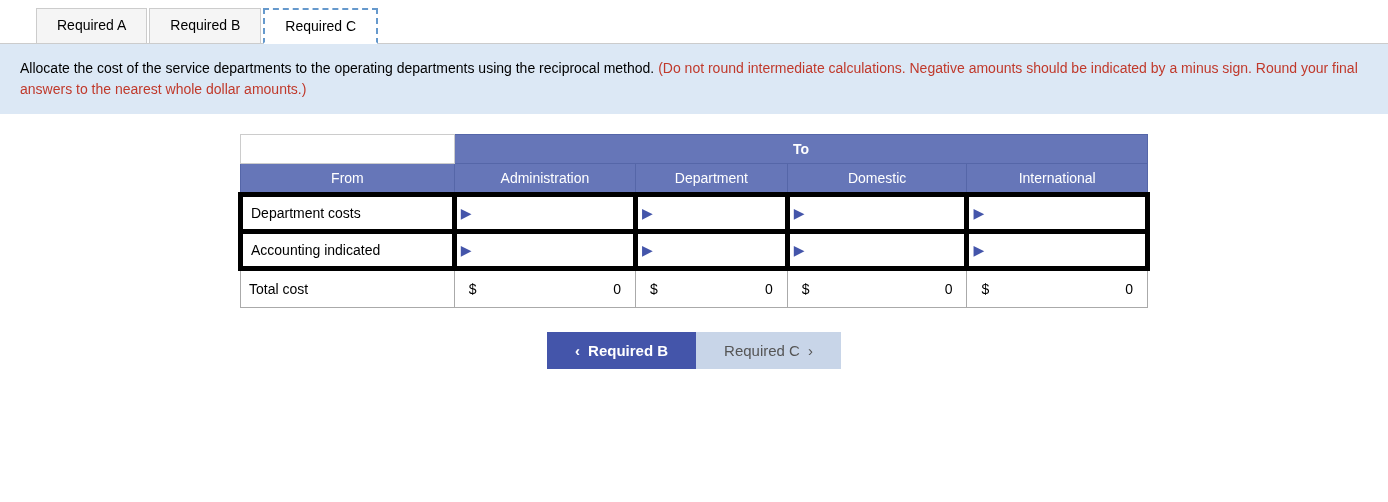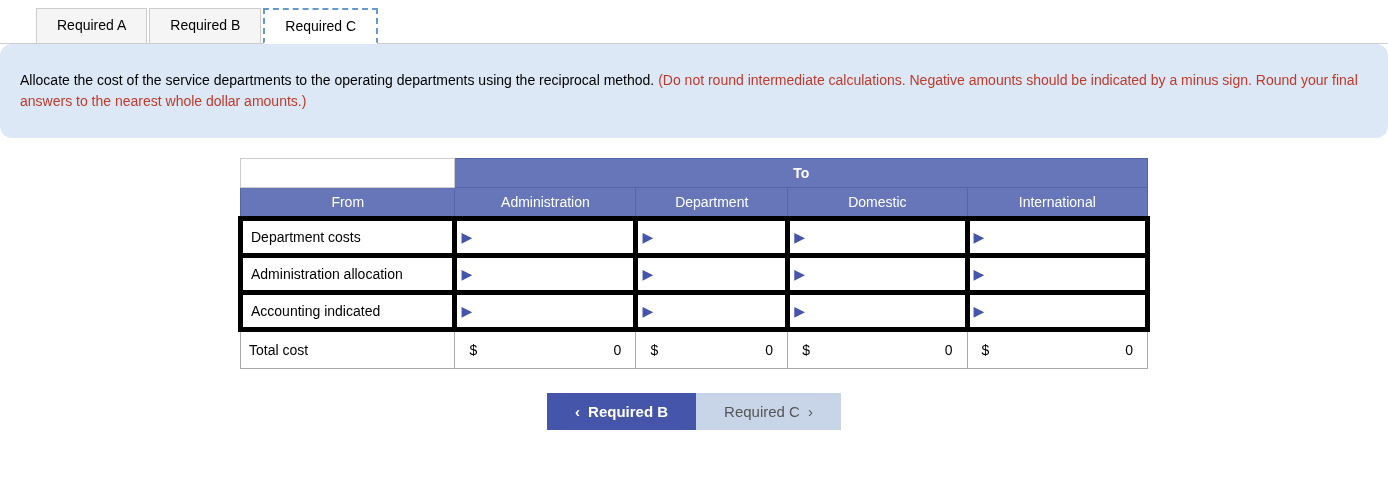--- a/index.html
+++ b/index.html
@@ -31,26 +31,25 @@
     .tab.active {
       background: #fff;
       border: 2px dashed #6699cc;
       border-bottom: 2px solid #fff;
       margin-bottom: -1px;
       font-weight: normal;
     }
 
     .instructions-box {
       background: #dce8f5;
-      padding: 26px 20px;
+      padding: 14px 20px;
       color: #c0392b;
       font-size: 14px;
       line-height: 1.5;
       margin: 0;
-      border-radius: 12px;
     }
 
     .instructions-box .black-text {
       color: #000;
     }
 
     .table-container {
       padding: 20px 20px 10px 20px;
     }
 
@@ -266,47 +265,20 @@
           </div>
         </td>
         <td class="input-cell">
           <div class="input-with-arrow">
             <span class="arrow-indicator">▶</span>
             <input type="text" class="cell-input" style="">
           </div>
         </td>
       </tr>
 
-      <tr class="data-row">
-        <td class="label-cell">Administration allocation</td>
-        <td class="input-cell">
-          <div class="input-with-arrow">
-            <span class="arrow-indicator">▶</span>
-            <input type="text" class="cell-input" style="">
-          </div>
-        </td>
-        <td class="input-cell">
-          <div class="input-with-arrow">
-            <span class="arrow-indicator">▶</span>
-            <input type="text" class="cell-input" style="">
-          </div>
-        </td>
-        <td class="input-cell">
-          <div class="input-with-arrow">
-            <span class="arrow-indicator">▶</span>
-            <input type="text" class="cell-input" style="">
-          </div>
-        </td>
-        <td class="input-cell">
-          <div class="input-with-arrow">
-            <span class="arrow-indicator">▶</span>
-            <input type="text" class="cell-input" style="">
-          </div>
-        </td>
-      </tr>
 
       <tr class="data-row">
         <td class="label-cell">Accounting indicated</td>
         <td class="input-cell">
           <div class="input-with-arrow">
             <span class="arrow-indicator">▶</span>
             <input type="text" class="cell-input" style="">
           </div>
         </td>
         <td class="input-cell">

